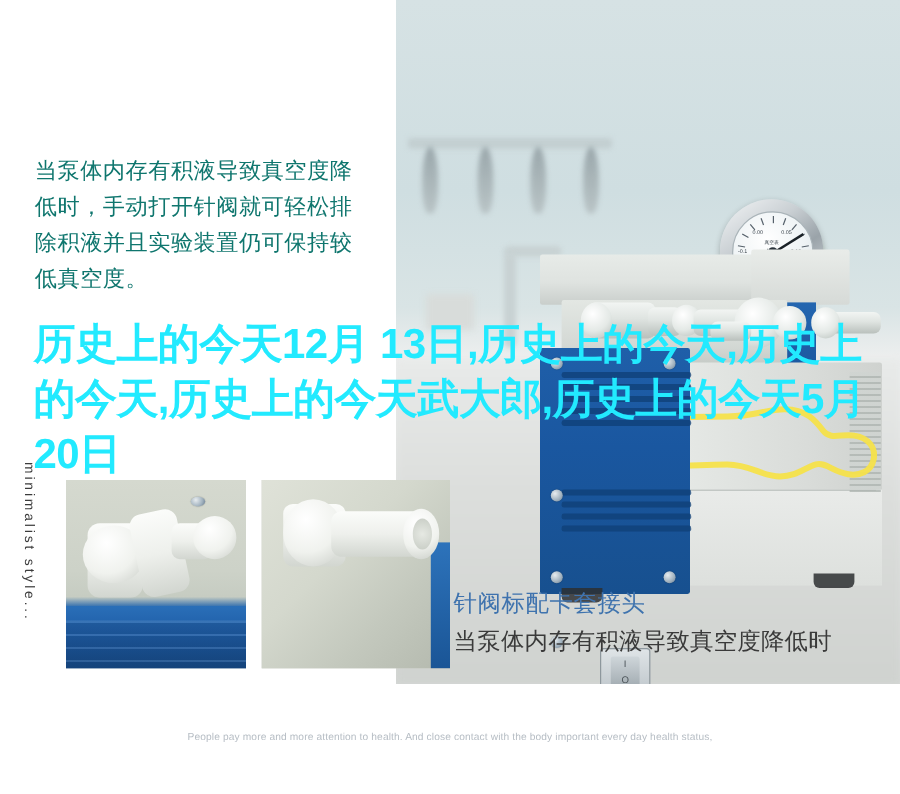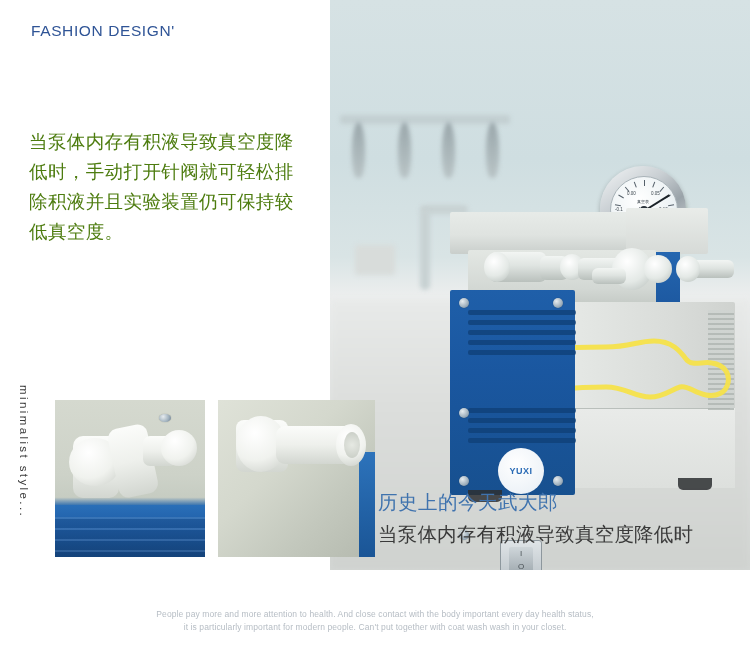--- a/index.html
+++ b/index.html
@@ -42,21 +42,21 @@
     white-space: nowrap;
   }
 
   .body-copy {
     position: absolute;
     left: 29px;
     top: 127px;
     width: 268px;
     font-size: 18.5px;
     line-height: 30px;
-    color: #4d7c0f;
+    color: #0f766e;
     letter-spacing: 0.4px;
   }
 
   
   .vertical-note {
     position: absolute;
     left: 18px;
     top: 385px;
     font-size: 11.5px;
     letter-spacing: 2.4px;
@@ -430,21 +430,20 @@
         <div class="vent" style="top:60px;"></div>
         <div class="vent" style="top:118px;"></div>
         <div class="vent" style="top:128px;"></div>
         <div class="vent" style="top:138px;"></div>
         <div class="vent" style="top:148px;"></div>
         <div class="screw" style="left:9px; top:8px;"></div>
         <div class="screw" style="left:103px; top:8px;"></div>
         <div class="screw" style="left:9px; top:186px;"></div>
         <div class="screw" style="left:103px; top:186px;"></div>
         <div class="screw" style="left:9px; top:240px;"></div>
-        <div class="logo-badge">YUXI</div>
         <div class="power-switch-frame">
           <div class="power-switch">
             <div>I</div>
             <div>O</div>
           </div>
         </div>
         <div class="screw" style="left:9px; top:118px;"></div>
       </div>
 
       <div class="foot" style="left:28px; top:330px;"></div>
@@ -467,28 +466,27 @@
   <div class="inset inset-b">
     <div class="in-bg-b"></div>
     <div class="in-blue-b"></div>
     <div class="in-white" style="left:18px; top:20px; width:52px; height:52px; border-radius:8px;"></div>
     <div class="in-round" style="left:18px; top:16px; width:50px; height:56px;"></div>
     <div class="in-white" style="left:58px; top:26px; width:78px; height:38px; border-radius:9px;"></div>
     <div class="in-round" style="left:118px; top:24px; width:30px; height:42px;"></div>
     <div class="in-round" style="left:126px; top:32px; width:16px; height:26px; background:radial-gradient(circle,#e6e9e3,#c6cbc3);"></div>
   </div>
 
-  <div class="kicker">FASHION DESIGN'</div>
   <div class="body-copy">当泵体内存有积液导致真空度降低时，手动打开针阀就可轻松排除积液并且实验装置仍可保持较低真空度。</div>
   <div class="vertical-note">minimalist style...</div>
 
+  <div class="overlay-text">历史上的今天12月 13日,历史上的今天,历史上的今天,历史上的今天武大郎,历史上的今天5月20日</div>
 
   <div class="caption-wrap">
-    <div class="caption-title">历史上的今天武大郎</div>
+    <div class="caption-title">针阀标配卡套接头</div>
     <div class="caption-sub">当泵体内存有积液导致真空度降低时</div>
   </div>
 
   <div class="footer">
     <div>People pay more and more attention to health. And close contact with the body important every day health status,</div>
-    <div>it is particularly important for modern people. Can't put together with coat wash wash in your closet.</div>
   </div>
 
 </div>
 
 </body></html>

